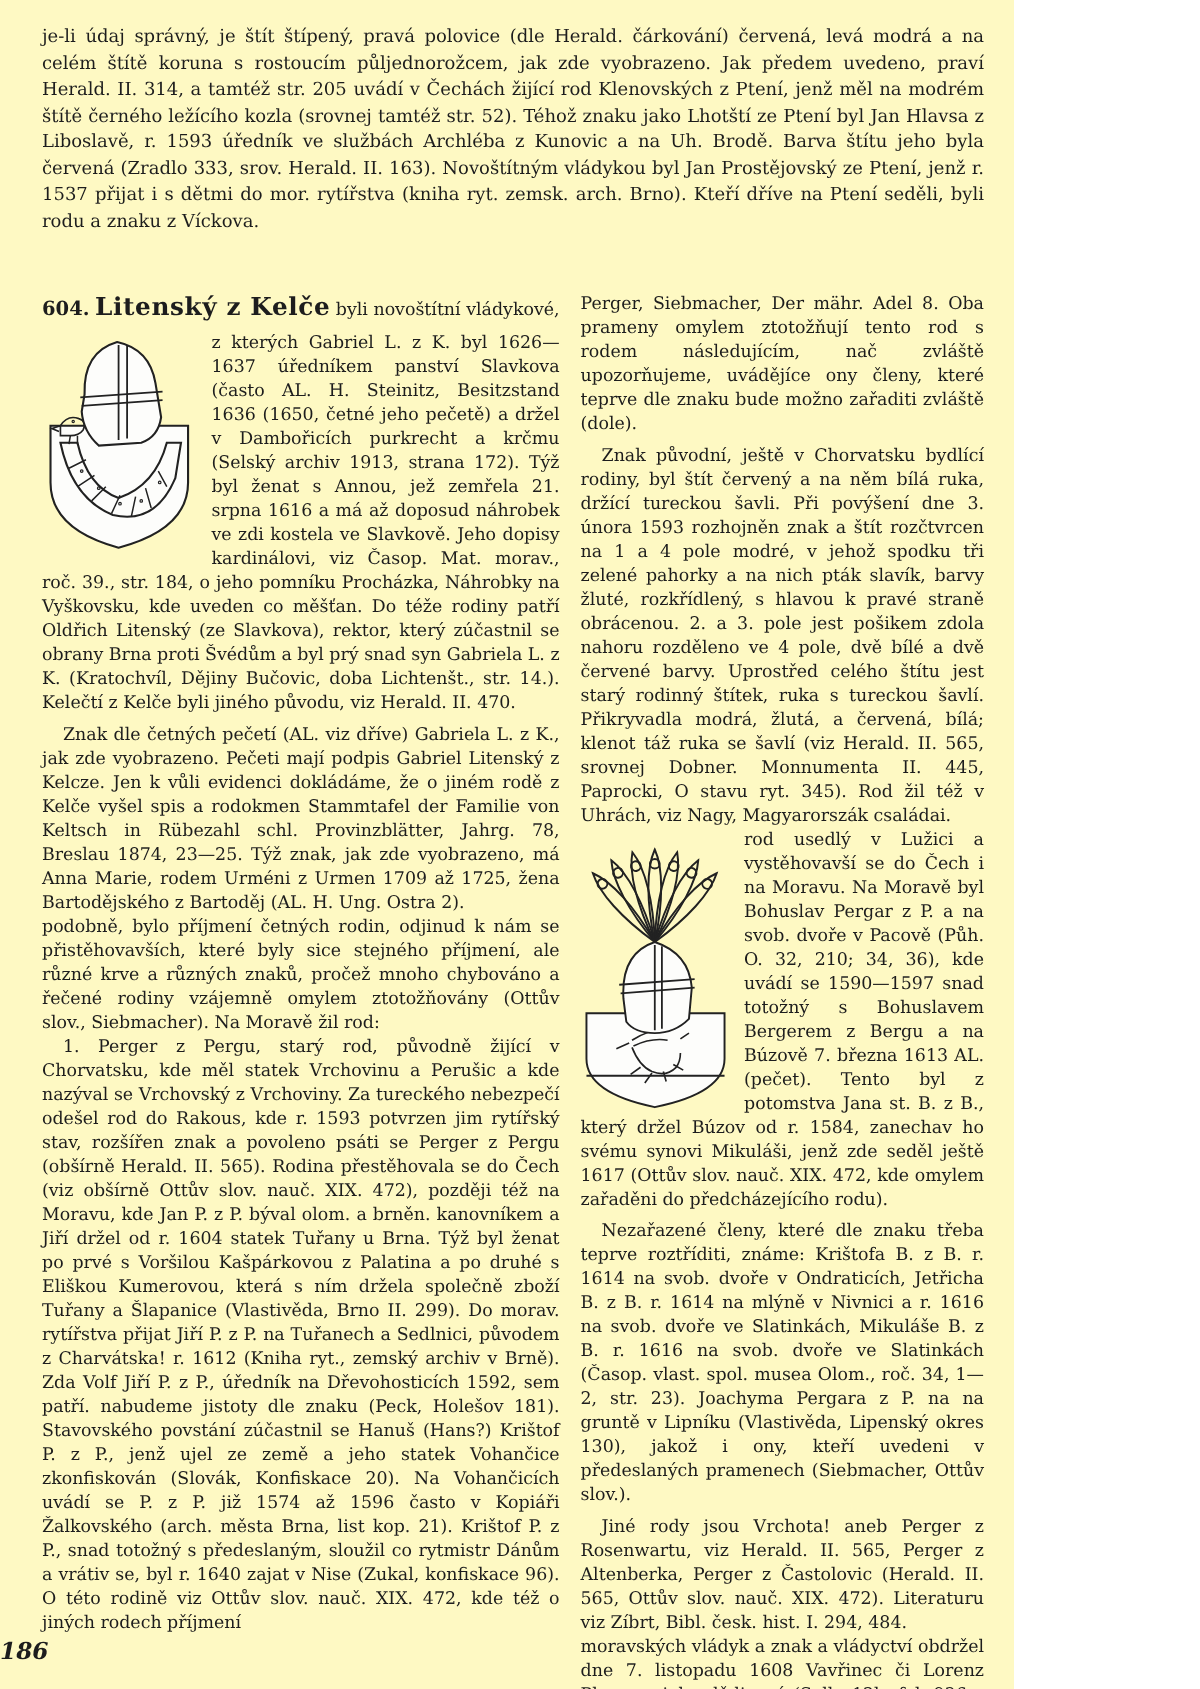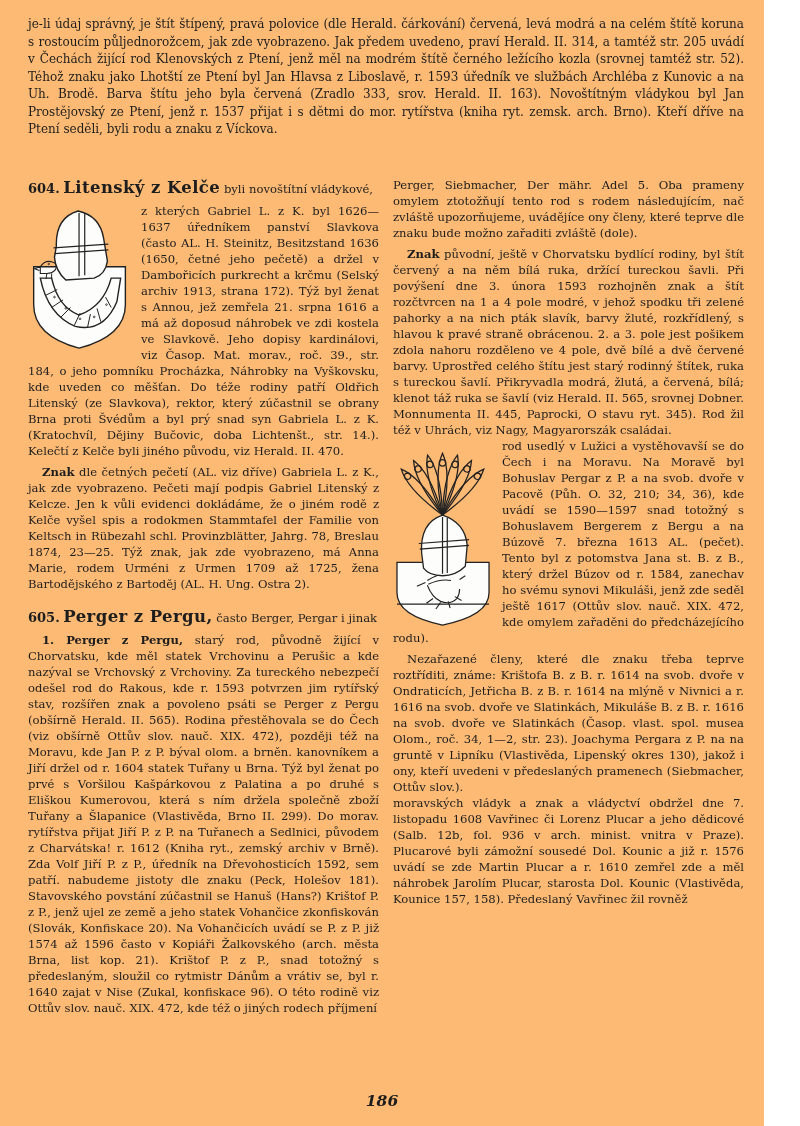--- a/index.html
+++ b/index.html
@@ -1,37 +1,37 @@
 <!DOCTYPE html>
 <html><head>
 <meta charset="utf-8">
 <style>
   * { margin:0; padding:0; box-sizing:border-box; }
   html,body { width:800px; }
   body { background:#ffffff; }
   .page {
-    width:764px; height:1126px; background:#fdba74; color:#1d1d1d;
+    width:676px; height:1126px; background:#fef9c3; color:#1d1d1d;
     font-family:"DejaVu Serif", serif; padding:16px 20px 0 28px;
     overflow:hidden; position:relative;
   }
   .intro { font-size:12px; line-height:17.5px; text-align:justify; }
   .cols { display:flex; gap:14px; margin-top:38px; }
   .col { width:365px; font-size:11.6px; line-height:16px; text-align:justify; }
   p.ind { text-indent:14px; }
   .e-head { white-space:nowrap; line-height:21px; margin-bottom:3px; overflow:visible; }
   .e-num { font-weight:bold; font-size:13px; }
   .e-title { font-weight:bold; font-size:16.5px; letter-spacing:0.4px; }
   .mt { margin-top:14px; }
   .mt-sm { margin-top:5px; }
-  b.lead { font-weight:bold; }
+  b.lead { font-weight:normal; }
   .fig { float:left; margin:3px 9px 3px 0; }
   svg { display:block; }
   svg path, svg line, svg circle { vector-effect:non-scaling-stroke; }
   .pageno {
-    position:absolute; bottom:16px; left:0; width:100%; text-align:center;
+    position:absolute; bottom:16px; left:0; width:100%; 
     font-weight:bold; font-style:italic; font-size:15.5px;
   }
 </style>
 </head>
 <body>
 
 <div class="page">
 
   <p class="intro">je-li údaj správný, je štít štípený, pravá polovice (dle Herald. čárkování) červená, levá modrá a na celém štítě koruna s rostoucím půljednorožcem, jak zde vyobrazeno. Jak předem uvedeno, praví Herald. II. 314, a tamtéž str. 205 uvádí v Čechách žijící rod Klenovských z Ptení, jenž měl na modrém štítě černého ležícího kozla (srovnej tamtéž str. 52). Téhož znaku jako Lhotští ze Ptení byl Jan Hlavsa z Liboslavě, r. 1593 úředník ve službách Archléba z Kunovic a na Uh. Brodě. Barva štítu jeho byla červená (Zradlo 333, srov. Herald. II. 163). Novoštítným vládykou byl Jan Prostějovský ze Ptení, jenž r. 1537 přijat i s dětmi do mor. rytířstva (kniha ryt. zemsk. arch. Brno). Kteří dříve na Ptení seděli, byli rodu a znaku z Víckova.</p>
 
@@ -60,29 +60,29 @@
 
           <path d="M30,42 Q29,12 53,5 Q76,10 80,34 L84,58 Q82,72 70,76 L40,78 Q29,68 28,54 Z" fill="#fdfdfb"></path>
           <path d="M27,44 L85,40 M28,50 L85,46" stroke-width="1.2"></path>
           <path d="M54,7 L54,74 M60,7 L60,73" stroke-width="1.2"></path>
         </svg>
         <p>z kterých Gabriel L. z K. byl 1626—1637 úředníkem panství Slavkova (často AL. H. Steinitz, Besitzstand 1636 (1650, četné jeho pečetě) a držel v Dambořicích purkrecht a krčmu (Selský archiv 1913, strana 172). Týž byl ženat s Annou, jež zemřela 21. srpna 1616 a má až doposud náhrobek ve zdi kostela ve Slavkově. Jeho dopisy kardinálovi, viz Časop. Mat. morav., roč. 39., str. 184, o jeho pomníku Procházka, Náhrobky na Vyškovsku, kde uveden co měšťan. Do téže rodiny patří Oldřich Litenský (ze Slavkova), rektor, který zúčastnil se obrany Brna proti Švédům a byl prý snad syn Gabriela L. z K. (Kratochvíl, Dějiny Bučovic, doba Lichtenšt., str. 14.). Kelečtí z Kelče byli jiného původu, viz Herald. II. 470.</p>
       </div>
 
       <p class="ind mt-sm"><b class="lead">Znak</b><span> dle četných pečetí (AL. viz dříve) Gabriela L. z K., jak zde vyobrazeno. Pečeti mají podpis Gabriel Litenský z Kelcze. Jen k vůli evidenci dokládáme, že o jiném rodě z Kelče vyšel spis a rodokmen Stammtafel der Familie von Keltsch in Rübezahl schl. Provinzblätter, Jahrg. 78, Breslau 1874, 23—25. Týž znak, jak zde vyobrazeno, má Anna Marie, rodem Urméni z Urmen 1709 až 1725, žena Bartodějského z Bartoděj (AL. H. Ung. Ostra 2).</span></p>
 
-      <p class="e-head mt"><span class="e-num">605.</span> <span class="e-title">Perger z Pergu,</span> <span>často Berger, Pergar i jinak</span></p>
+      <p>podobně, bylo příjmení četných rodin, odjinud k nám se přistěhovavších, které byly sice stejného příjmení, ale různé krve a různých znaků, pročež mnoho chybováno a řečené rodiny vzájemně omylem ztotožňovány (Ottův slov., Siebmacher). Na Moravě žil rod:</p>
 
       <p class="ind"><b class="lead">1. Perger z Pergu,</b><span> starý rod, původně žijící v Chorvatsku, kde měl statek Vrchovinu a Perušic a kde nazýval se Vrchovský z Vrchoviny. Za tureckého nebezpečí odešel rod do Rakous, kde r. 1593 potvrzen jim rytířský stav, rozšířen znak a povoleno psáti se Perger z Pergu (obšírně Herald. II. 565). Rodina přestěhovala se do Čech (viz obšírně Ottův slov. nauč. XIX. 472), později též na Moravu, kde Jan P. z P. býval olom. a brněn. kanovníkem a Jiří držel od r. 1604 statek Tuřany u Brna. Týž byl ženat po prvé s Voršilou Kašpárkovou z Palatina a po druhé s Eliškou Kumerovou, která s ním držela společně zboží Tuřany a Šlapanice (Vlastivěda, Brno II. 299). Do morav. rytířstva přijat Jiří P. z P. na Tuřanech a Sedlnici, původem z Charvátska! r. 1612 (Kniha ryt., zemský archiv v Brně). Zda Volf Jiří P. z P., úředník na Dřevohosticích 1592, sem patří. nabudeme jistoty dle znaku (Peck, Holešov 181). Stavovského povstání zúčastnil se Hanuš (Hans?) Krištof P. z P., jenž ujel ze země a jeho statek Vohančice zkonfiskován (Slovák, Konfiskace 20). Na Vohančicích uvádí se P. z P. již 1574 až 1596 často v Kopiáři Žalkovského (arch. města Brna, list kop. 21). Krištof P. z P., snad totožný s předeslaným, sloužil co rytmistr Dánům a vrátiv se, byl r. 1640 zajat v Nise (Zukal, konfiskace 96). O této rodině viz Ottův slov. nauč. XIX. 472, kde též o jiných rodech příjmení</span></p>
 
     </div>
 
     <div class="col">
 
-      <p>Perger, Siebmacher, Der mähr. Adel 5. Oba prameny omylem ztotožňují tento rod s rodem následujícím, nač zvláště upozorňujeme, uvádějíce ony členy, které teprve dle znaku bude možno zařaditi zvláště (dole).</p>
+      <p>Perger, Siebmacher, Der mähr. Adel 8. Oba prameny omylem ztotožňují tento rod s rodem následujícím, nač zvláště upozorňujeme, uvádějíce ony členy, které teprve dle znaku bude možno zařaditi zvláště (dole).</p>
 
       <p class="ind mt-sm"><b class="lead">Znak</b><span> původní, ještě v Chorvatsku bydlící rodiny, byl štít červený a na něm bílá ruka, držící tureckou šavli. Při povýšení dne 3. února 1593 rozhojněn znak a štít rozčtvrcen na 1 a 4 pole modré, v jehož spodku tři zelené pahorky a na nich pták slavík, barvy žluté, rozkřídlený, s hlavou k pravé straně obrácenou. 2. a 3. pole jest pošikem zdola nahoru rozděleno ve 4 pole, dvě bílé a dvě červené barvy. Uprostřed celého štítu jest starý rodinný štítek, ruka s tureckou šavlí. Přikryvadla modrá, žlutá, a červená, bílá; klenot táž ruka se šavlí (viz Herald. II. 565, srovnej Dobner. Monnumenta II. 445, Paprocki, O stavu ryt. 345). Rod žil též v Uhrách, viz Nagy, Magyarorszák családai.</span></p>
 
 
       <div>
         <svg class="fig" width="100" height="186" viewBox="0 0 105 196" fill="none" stroke="#222" stroke-width="1.3">
 
           <g>
             <g transform="rotate(-42 52 78)">
                 <path d="M52,78 C46,50 46,26 52,13 C58,26 58,50 52,78"></path>
@@ -124,20 +124,21 @@
           </g>
 
           <path d="M30,118 Q28,86 52,78 Q76,86 78,110 L76,132 Q66,142 52,142 Q38,142 32,134 Z" fill="#fdfdfb"></path>
           <path d="M27,108 L80,104 M28,114 L80,110" stroke-width="1.2"></path>
           <path d="M52,80 L52,140 M57,81 L57,139" stroke-width="1.2"></path>
         </svg>
         <p>rod usedlý v Lužici a vystěhovavší se do Čech i na Moravu. Na Moravě byl Bohuslav Pergar z P. a na svob. dvoře v Pacově (Půh. O. 32, 210; 34, 36), kde uvádí se 1590—1597 snad totožný s Bohuslavem Bergerem z Bergu a na Búzově 7. března 1613 AL. (pečet). Tento byl z potomstva Jana st. B. z B., který držel Búzov od r. 1584, zanechav ho svému synovi Mikuláši, jenž zde seděl ještě 1617 (Ottův slov. nauč. XIX. 472, kde omylem zařaděni do předcházejícího rodu).</p>
       </div>
 
       <p class="ind mt-sm">Nezařazené členy, které dle znaku třeba teprve roztříditi, známe: Krištofa B. z B. r. 1614 na svob. dvoře v Ondraticích, Jetřicha B. z B. r. 1614 na mlýně v Nivnici a r. 1616 na svob. dvoře ve Slatinkách, Mikuláše B. z B. r. 1616 na svob. dvoře ve Slatinkách (Časop. vlast. spol. musea Olom., roč. 34, 1—2, str. 23). Joachyma Pergara z P. na na gruntě v Lipníku (Vlastivěda, Lipenský okres 130), jakož i ony, kteří uvedeni v předeslaných pramenech (Siebmacher, Ottův slov.).</p>
+      <p class="ind mt-sm">Jiné rody jsou Vrchota! aneb Perger z Rosenwartu, viz Herald. II. 565, Perger z Altenberka, Perger z Častolovic (Herald. II. 565, Ottův slov. nauč. XIX. 472). Literaturu viz Zíbrt, Bibl. česk. hist. I. 294, 484.</p>
 
       <p>moravských vládyk a znak a vládyctví obdržel dne 7. listopadu 1608 Vavřinec či Lorenz Plucar a jeho dědicové (Salb. 12b, fol. 936 v arch. minist. vnitra v Praze). Plucarové byli zámožní sousedé Dol. Kounic a již r. 1576 uvádí se zde Martin Plucar a r. 1610 zemřel zde a měl náhrobek Jarolím Plucar, starosta Dol. Kounic (Vlastivěda, Kounice 157, 158). Předeslaný Vavřinec žil rovněž</p>
 
     </div>
   </div>
 
   <div class="pageno">186</div>
 </div>
 
 </body></html>

